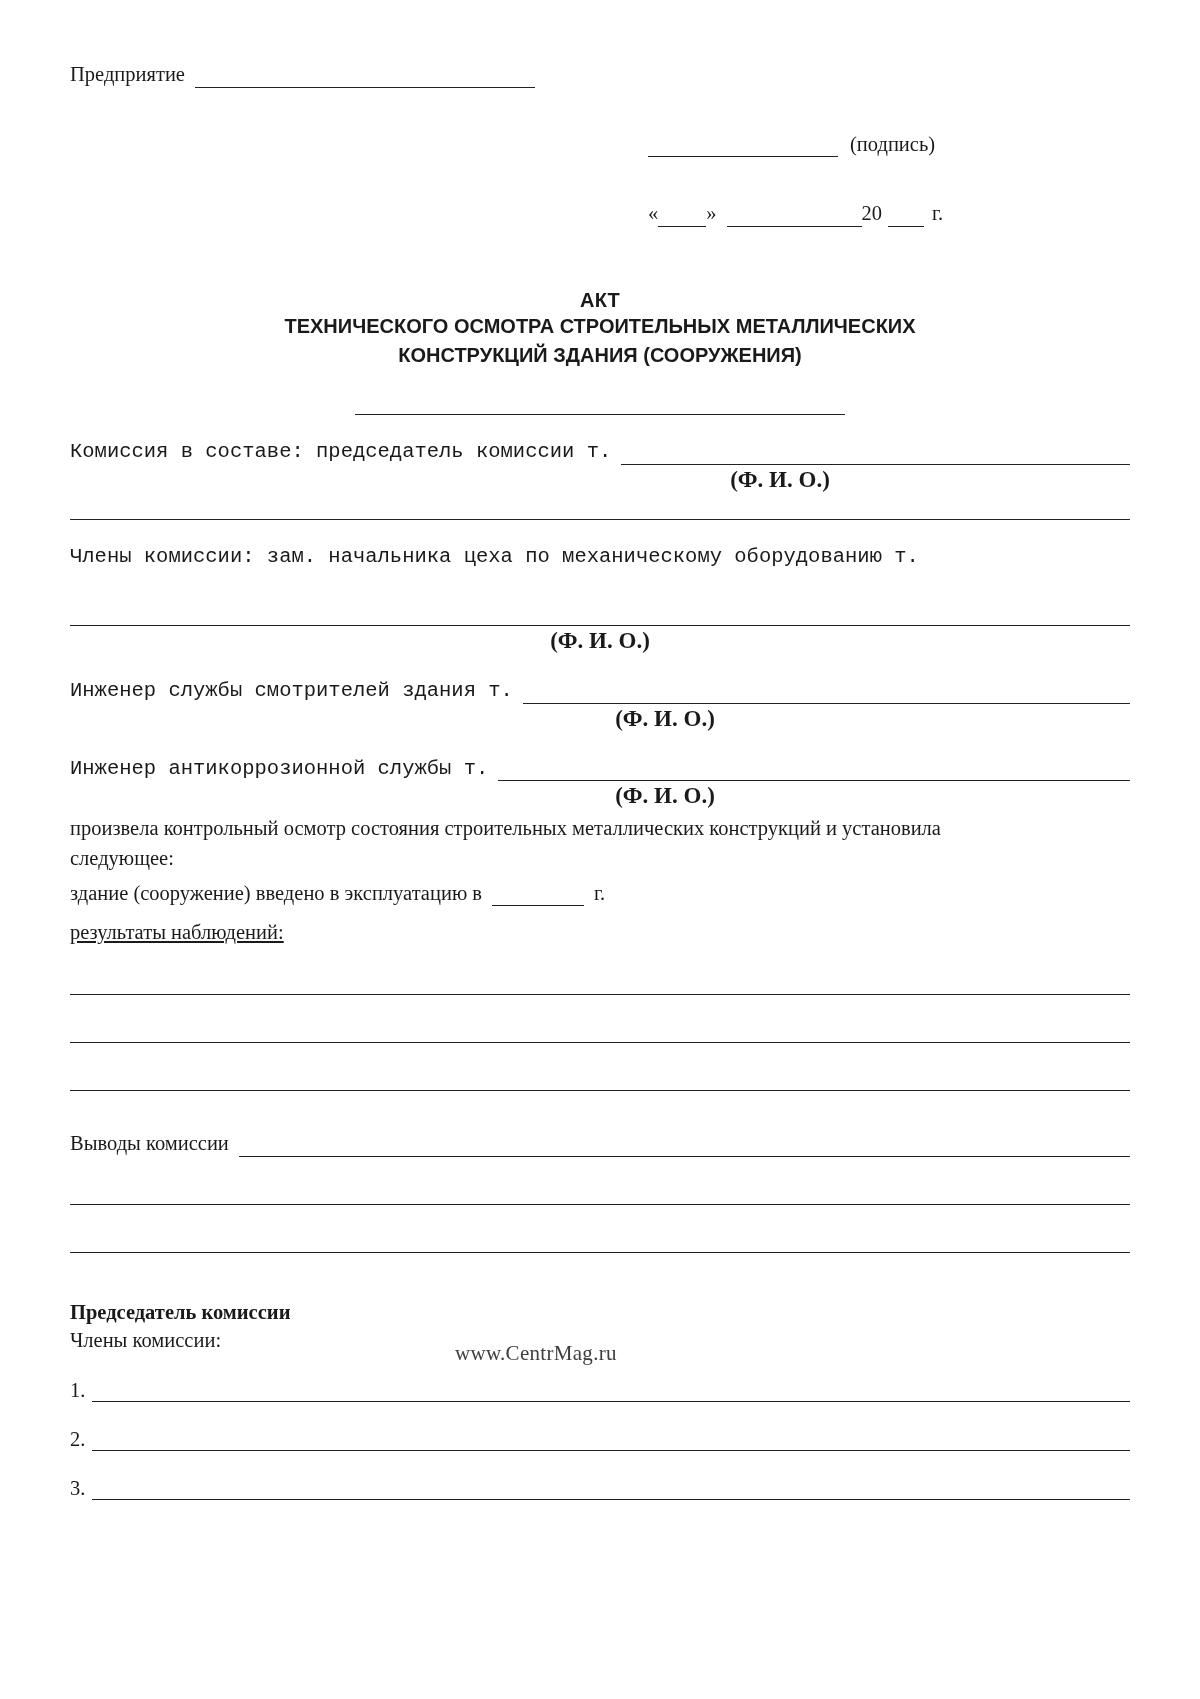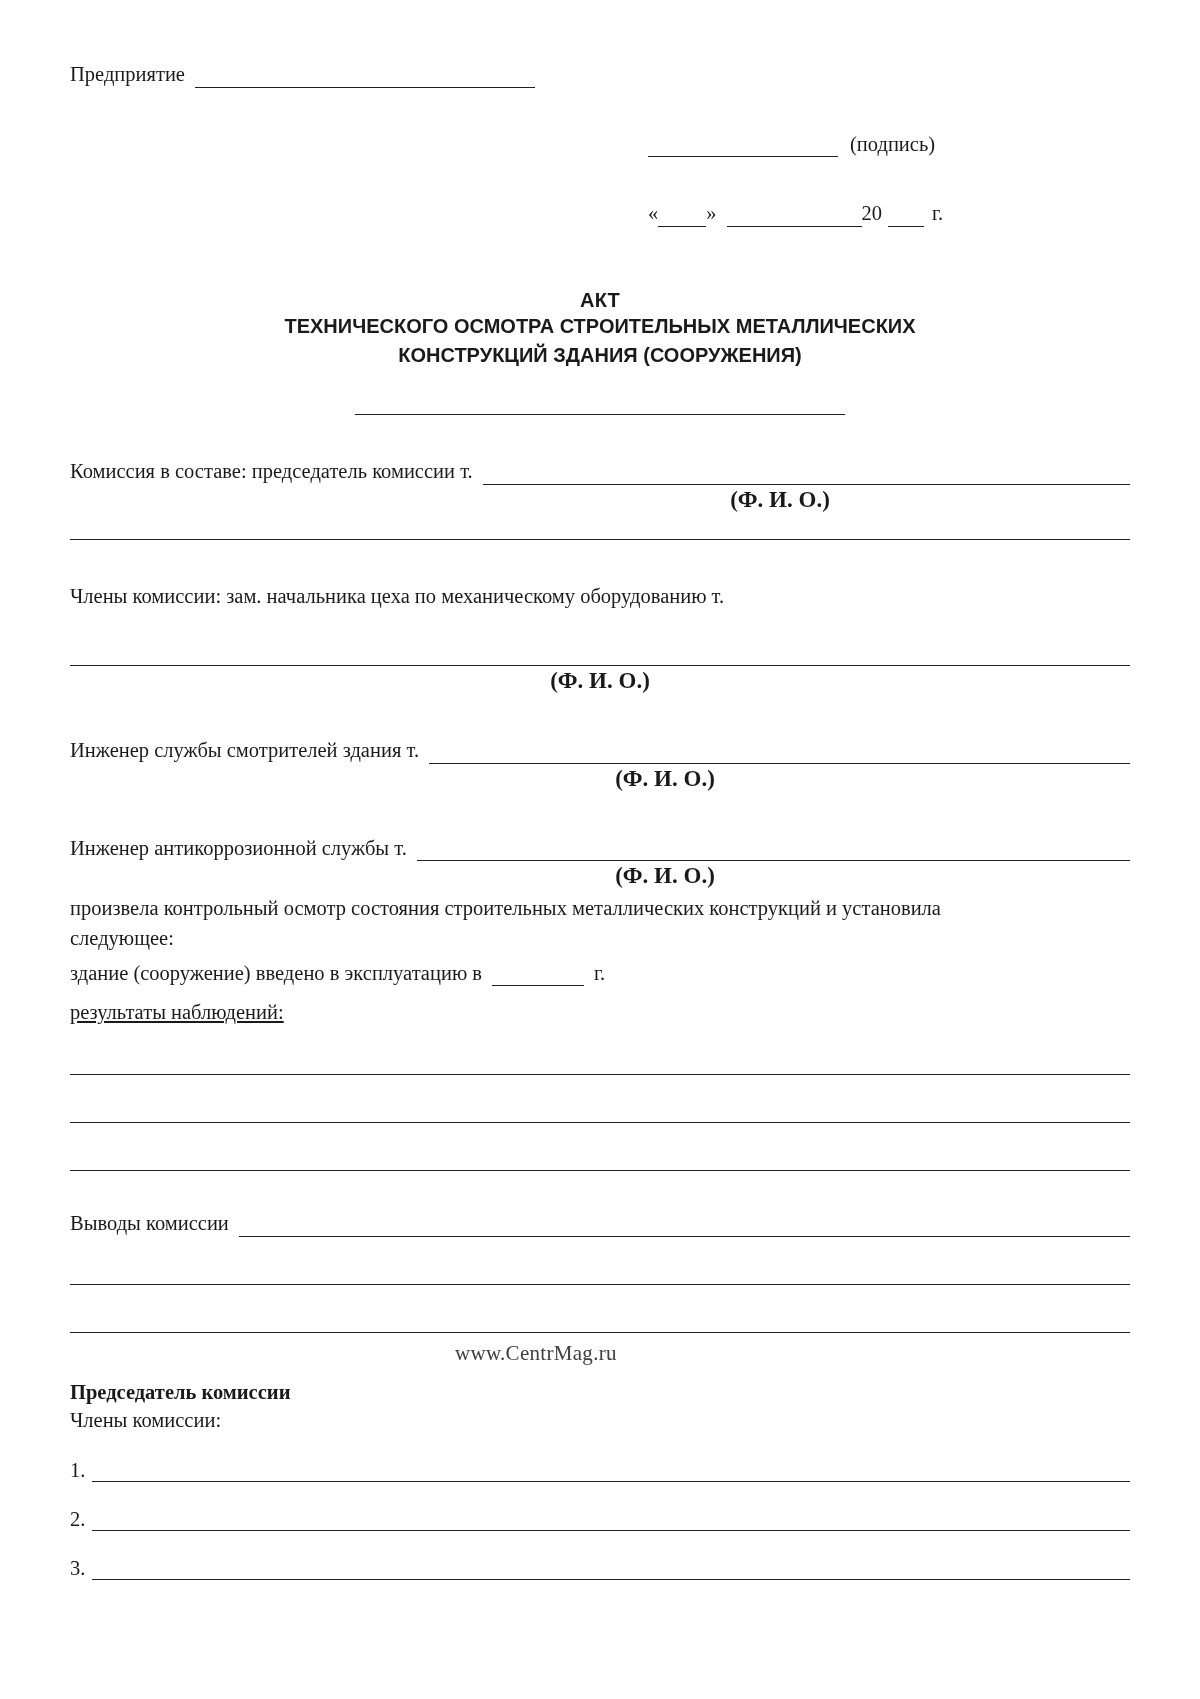--- a/index.html
+++ b/index.html
@@ -77,21 +77,21 @@
     line-height: 1.45;
   }
   .center-rule {
     width: 490px;
     margin: 44px auto 0 auto;
     border-bottom: 1.4px solid #222;
     height: 0;
   }
 
   
-  .blk { margin-top: 44px; }
+  .blk { margin-top: 24px; font-family: Liberation Mono, monospace; }
   .fio {
     text-align: center;
     font-size: 23px;
     margin-top: 2px;
     font-weight: bold;
   }
   .fio-indent-a { margin-left: 360px; }
   .fio-indent-b { margin-left: 0; }
   .fio-indent-c { margin-left: 130px; }
 

